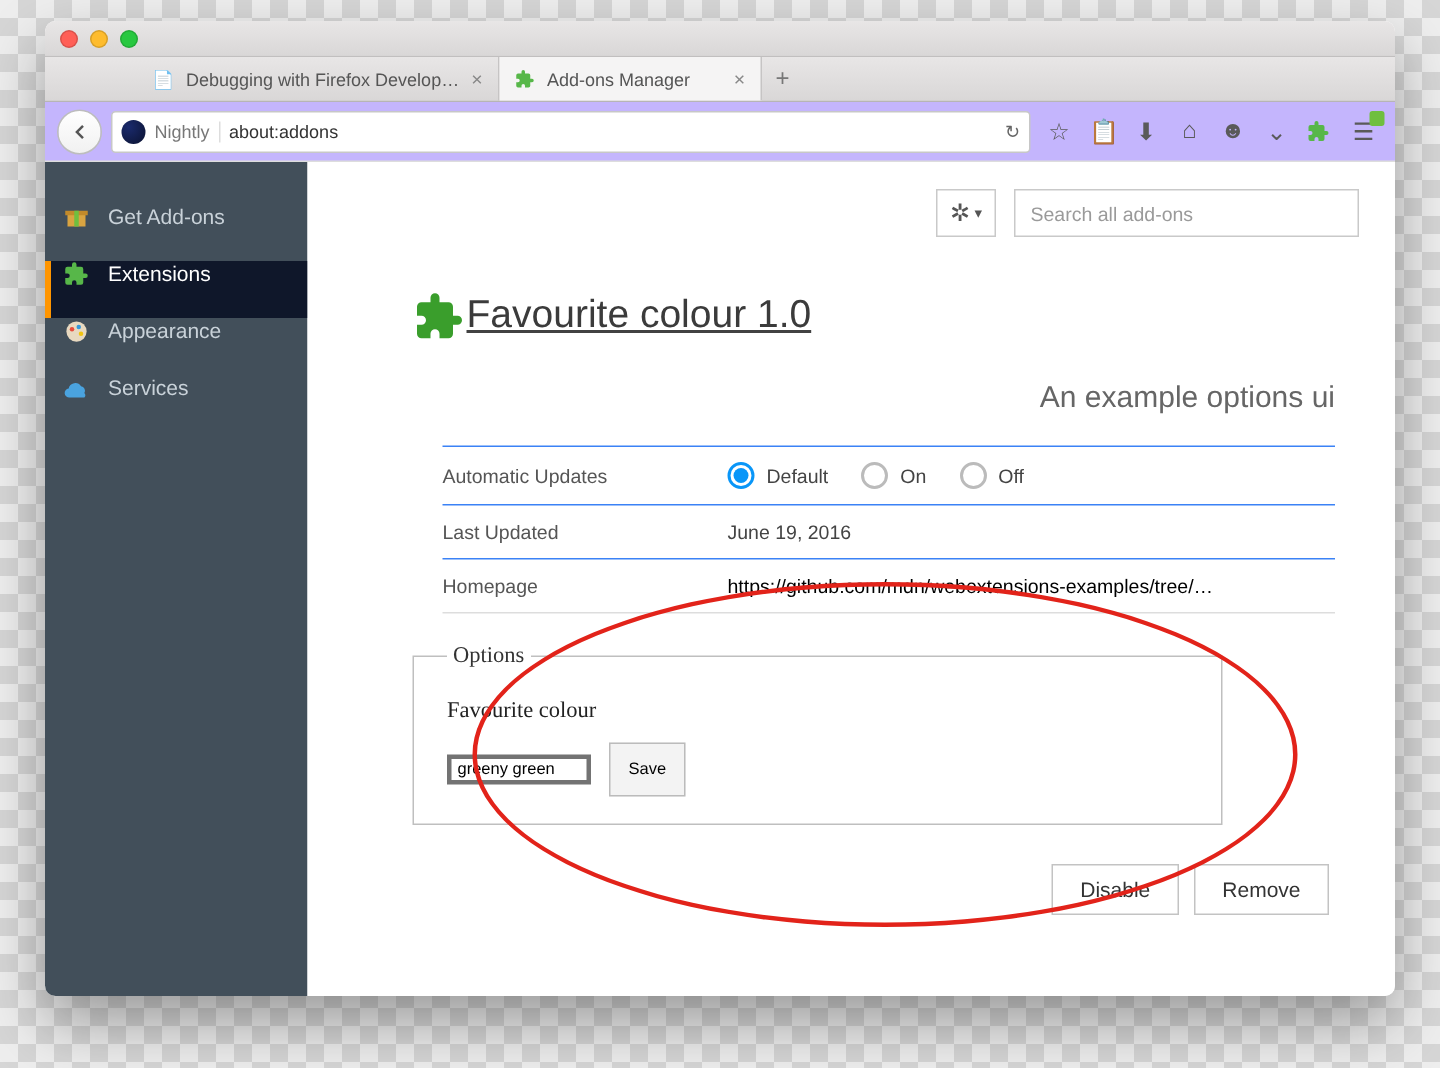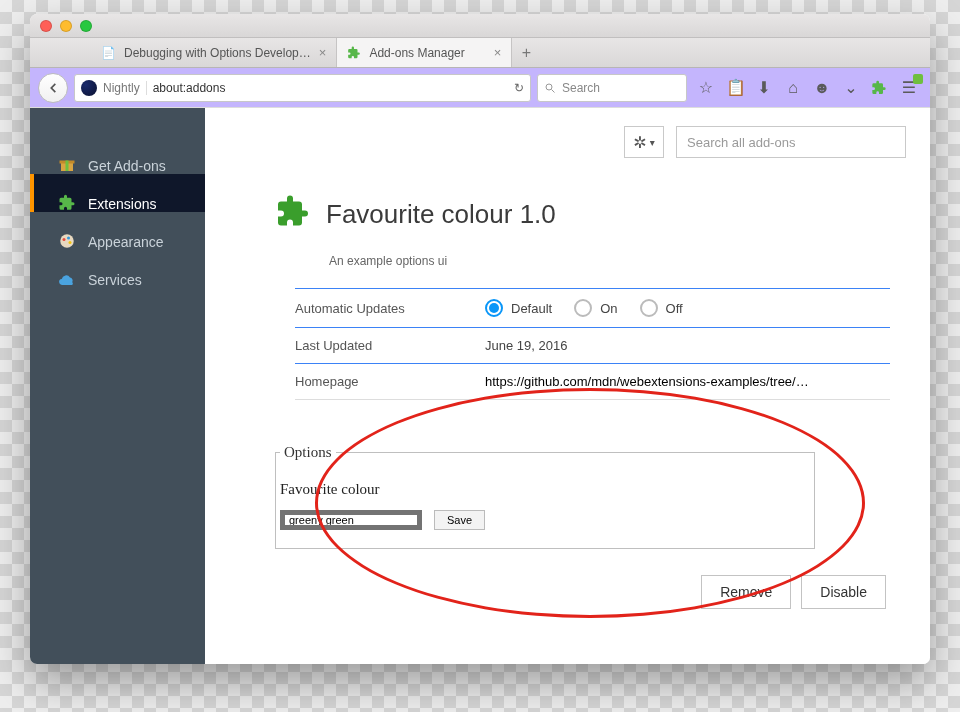--- a/index.html
+++ b/index.html
@@ -49,52 +49,52 @@
   .urlbar .reload { margin-left:auto; color:#666; }
   .searchbar { width:150px; height:28px; border:1px solid #c7c7c7; border-radius:3px; background:#fff;
     display:flex; align-items:center; padding:0 6px; gap:6px; font-size:12px; color:#888;}
   .tbicons { display:flex; gap:11px; align-items:center; color:#5a5a5a; font-size:16px; padding:0 4px;}
   .tbicons span { width:18px; text-align:center; }
   .puzzle-green { color:#57b749; }
   .hamb { position:relative; }
   .hamb .badge { position:absolute; top:-4px; right:-5px; width:10px;height:10px;background:#6fbf3f;border-radius:2px;}
   .content { flex:1; display:flex; min-height:0; }
   .sidebar { width:175px; background:#424f5a; color:#c9d2d9; font-size:14px; padding-top:28px;}
-  .sbitem { display:flex; align-items:flex-end; gap:12px; height:38px; padding:0 28px; cursor:pointer;}
+  .sbitem { display:flex; align-items:flex-start; gap:12px; height:38px; padding:0 12px; cursor:pointer;}
   .sbitem .sicon { width:18px; height:18px; display:inline-flex; align-items:center; justify-content:center;}
   .sbitem.active { background:#0f172a; color:#fff; position:relative;}
   .sbitem.active::before { content:""; position:absolute; left:0; top:0; bottom:0; width:4px; background:#ff9500;}
   .main { flex:1; background:#fff; position:relative; overflow:hidden;}
   .topbar { display:flex; justify-content:flex-end; gap:12px; padding:18px 24px 0 0;}
   .gearbtn { width:40px; height:32px; border:1px solid #c9c9c9; background:#fff; display:flex; align-items:center; justify-content:center; gap:3px; color:#555;}
   .gearbtn .caret{ font-size:10px; }
   .searchall { width:230px; height:32px; border:1px solid #c9c9c9; padding:0 10px; font-size:13px; color:#333;}
   .searchall::placeholder{color:#9a9a9a;}
   .detail { padding: 36px 40px 0 70px; color:#424242;}
-  .head { display:flex; gap:15px; align-items:flex-end;}
+  .head { display:flex; gap:0; align-items:flex-start;text-decoration:underline;}
   .head h1 { font-size:26px; font-weight:400; color:#3b3b3b;}
-  .desc { margin:24px 0 20px 54px; font-size:12px; color:#666;}
+  .desc { margin:24px 0 20px 54px; font-size:20px; color:#666;text-align:right;}
   .rows { margin-left:0; }
   .row { display:flex; align-items:center; border-top:1px solid #3b82f6; padding:10px 0 10px 0; font-size:13px;margin-left:20px;}
   .row:last-of-type{ border-bottom:1px solid #ddd;}
   .row .lbl { width:190px; color:#555;}
   .row .val { color:#444;}
   .row a { color:#000000; text-decoration:none;}
   .radios { display:flex; gap:22px; align-items:center;}
   .radio { display:flex; align-items:center; gap:8px; font-size:13px; color:#444;}
   .rcircle { width:18px;height:18px;border:2px solid #bbb;border-radius:50%; display:inline-flex;align-items:center;justify-content:center;}
   .rcircle.sel { border-color:#0996f8;}
   .rcircle.sel::after{content:"";width:10px;height:10px;background:#0996f8;border-radius:50%;}
   .annot { position:absolute; border:3px solid #e2231a; border-radius:50%; pointer-events:none;}
-  fieldset.opts { margin:44px 0 0 0; border:1px solid #bfbfbf; padding:14px 14px 18px 4px; width:540px;}
+  fieldset.opts { margin:20px 0 0 0; border:1px solid #bfbfbf; padding:14px 14px 18px 22px; width:540px;}
   fieldset.opts legend { padding:0 4px; font-family: Georgia, 'Times New Roman', serif; font-size:15px; color:#333;}
   .optlabel { font-family: Georgia, 'Times New Roman', serif; font-size:15px; color:#222; margin:6px 0 12px 0;}
   .optrow { display:flex; gap:12px; align-items:center;}
-  .optrow input[type=text]{ width:142px; height:20px; border:5px solid #737373; font-size:11px; padding:0 4px;}
-  .optrow button{ height:20px; font-size:11px; padding:0 12px; border:1px solid #bbb; background:#f3f3f3;}
+  .optrow input[type=text]{ width:96px; height:20px; border:3px solid #737373; font-size:11px; padding:0 4px;}
+  .optrow button{ height:36px; font-size:11px; padding:0 12px; border:1px solid #bbb; background:#f3f3f3;}
   .actions { display:flex; gap:10px; justify-content:flex-end; margin:26px 4px 0 0;}
   .btn { height:34px; padding:0 18px; border:1px solid #c3c3c3; background:#fff; font-size:14px; color:#333;}
   .nightly { width:16px;height:16px;border-radius:50%;background:radial-gradient(circle at 30% 30%, #1a2a6c, #0b1230);}
   svg { display:block; }
 </style>
 </head>
 <body>
 
 <div class="checker"></div>
 
@@ -104,21 +104,21 @@
     <div class="traffic">
       <div class="dot red"></div>
       <div class="dot yellow"></div>
       <div class="dot green"></div>
     </div>
   </div>
 
   <div class="tabstrip">
     <div class="tab">
       <span class="ticon">📄</span>
-      <span>Debugging with Options Develop…</span>
+      <span>Debugging with Firefox Develop…</span>
       <span class="tclose">×</span>
     </div>
     <div class="tab active">
       <span class="ticon puzzle-green">
         <svg width="14" height="14" viewBox="0 0 24 24">
             <path fill="#57b749" d="M20 11h-2V7a2 2 0 0 0-2-2h-4V3a2 2 0 1 0-4 0v2H4a2 2 0 0 0-2 2v4h2a2 2 0 1 1 0 4H2v4a2 2 0 0 0 2 2h4v-2a2 2 0 1 1 4 0v2h4a2 2 0 0 0 2-2v-4h2a2 2 0 1 0 0-4z"></path>
           </svg>
       </span>
       <span>Add-ons Manager</span>
       <span class="tclose">×</span>
@@ -130,29 +130,20 @@
     <div class="navbtn">
       <svg width="14" height="14" viewBox="0 0 24 24">
           <path fill="#555" d="M15 4l-8 8 8 8 2-2-6-6 6-6z"></path>
         </svg>
     </div>
     <div class="urlbar">
       <span class="nightly"></span>
       <span style="color:#777;border-right:1px solid #ddd;padding-right:6px;">Nightly</span>
       <span>about:addons</span>
       <span class="reload">↻</span>
-    </div>
-    <div class="searchbar">
-      <span>
-        <svg width="12" height="12" viewBox="0 0 24 24">
-            <circle cx="10" cy="10" r="6" fill="none" stroke="#999" stroke-width="2"></circle>
-            <line x1="15" y1="15" x2="21" y2="21" stroke="#999" stroke-width="2"></line>
-          </svg>
-      </span>
-      <span>Search</span>
     </div>
     <div class="tbicons">
       <span>☆</span>
       <span>📋</span>
       <span>⬇</span>
       <span>⌂</span>
       <span>☻</span>
       <span>⌄</span>
       <span class="puzzle-green">
         <svg width="16" height="16" viewBox="0 0 24 24">
@@ -255,22 +246,22 @@
         <fieldset class="opts">
           <legend>Options</legend>
           <div class="optlabel">Favourite colour</div>
           <div class="optrow">
             <input type="text" value="greeny green" style="">
             <button>Save</button>
           </div>
         </fieldset>
 
         <div class="actions">
+          <button class="btn">Disable</button>
           <button class="btn">Remove</button>
-          <button class="btn">Disable</button>
         </div>
       </div>
 
       <div class="annot" style="left:110px; top:280px; width:550px; height:230px;"></div>
     </div>
   </div>
 
 </div>
 
 </body></html>

